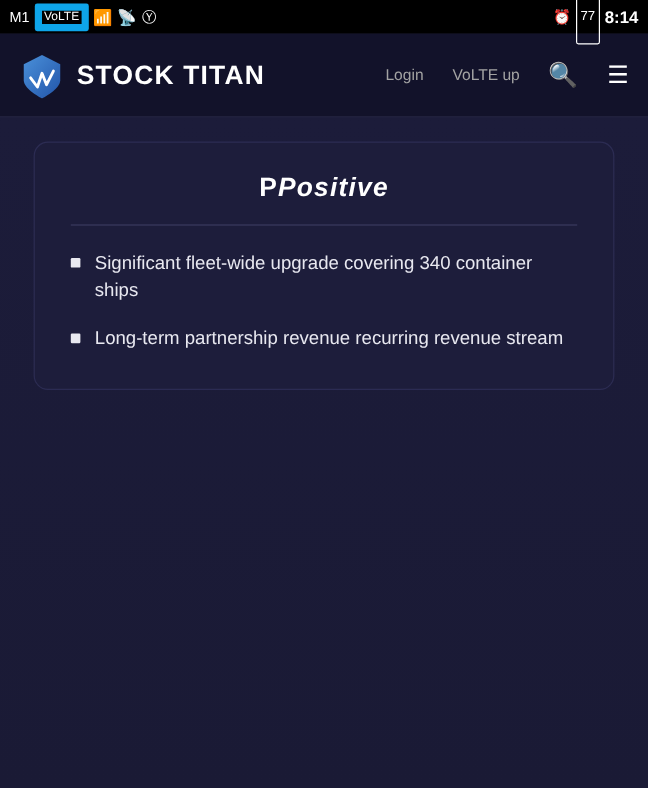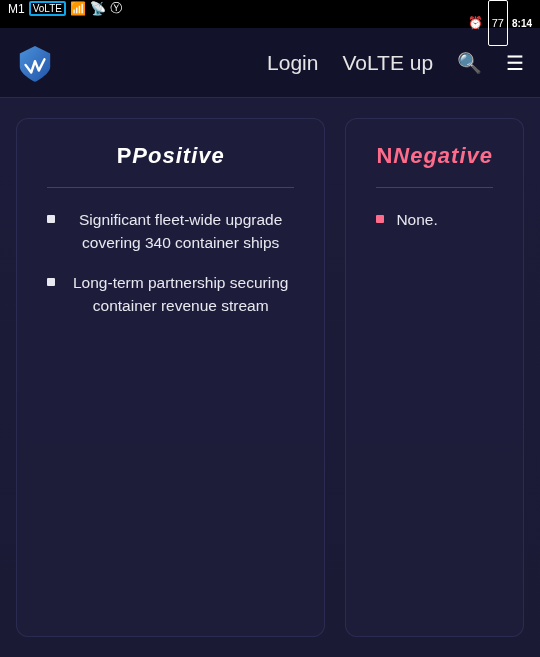--- a/index.html
+++ b/index.html
@@ -16,21 +16,21 @@
       font-family: -apple-system, BlinkMacSystemFont, 'Segoe UI', Arial, sans-serif;
       overflow: hidden;
     }
 
     
     .status-bar {
       width: 100%;
       height: 28px;
       background: #000;
       display: flex;
-      align-items: flex-start;
+      align-items: center;
       justify-content: space-between;
       padding: 0 8px;
       color: #fff;
       font-size: 12px;
     }
 
     .status-bar-left {
       display: flex;
       align-items: center;
       gap: 4px;
@@ -73,41 +73,42 @@
       text-transform: uppercase;
     }
 
     .navbar-links {
       display: flex;
       align-items: center;
       gap: 24px;
     }
 
     .nav-link {
-      color: #e5e5e5;
-      font-size: 21px;
+      color: #a3a3a3;
+      font-size: 13px;
       font-weight: 400;
       text-decoration: none;
       cursor: pointer;
     }
 
     .nav-icon {
       color: #ffffff;
       font-size: 20px;
       cursor: pointer;
     }
 
     
     .main-content {
       width: 100%;
       height: calc(657px - 28px - 70px);
       background: linear-gradient(180deg, #1c1c3a 0%, #1a1a35 100%);
       overflow-y: auto;
-      padding: 20px 16px;
-      display: flex;
+      padding: 20px 28px;
+      display: flex;
+      flex-direction: column;
       gap: 20px;
     }
 
     
     .section-card {
       background: rgba(30, 30, 60, 0.8);
       border-radius: 12px;
       padding: 24px 30px 30px 30px;
       border: 1px solid rgba(80, 80, 140, 0.3);
     }
@@ -142,21 +143,20 @@
       gap: 16px;
     }
 
     .bullet-item {
       display: flex;
       align-items: flex-start;
       gap: 12px;
       color: #e8e8f0;
       font-size: 15.5px;
       line-height: 1.5;
-      text-align: center;
     }
 
     .bullet-marker {
       width: 8px;
       height: 8px;
       min-width: 8px;
       background: #e8e8f0;
       border-radius: 1px;
       margin-top: 7px;
     }
@@ -175,47 +175,48 @@
       width: 38px;
       height: 38px;
     }
   </style>
 </head>
 <body>
 
 <div class="status-bar">
   <div class="status-bar-left">
     <span class="status-text">M1</span>
-    <span class="status-text" style="font-size:10px; border:2px solid #0ea5e9; padding:0 2px; border-radius:2px;">VoLTE</span>
+    <span class="status-text" style="font-size:10px; border:6px solid #0ea5e9; padding:0 2px; border-radius:2px;">VoLTE</span>
     <span style="font-size:13px;">📶</span>
     <span style="font-size:13px;">📡</span>
     <span style="font-size:12px;">Ⓨ</span>
   </div>
   <div class="status-bar-right">
     <span style="font-size:12px;">⏰</span>
     <span class="status-text" style="border:1px solid #fff; padding:16px 3px; border-radius:2px; font-size:11px;">77</span>
-    <span class="status-text" style="font-size:10px; font-weight:600;">8:14</span>
+    <span class="status-text" style="font-size:14px; font-weight:600;">8:14</span>
   </div>
 </div>
 
 <nav class="navbar">
   <div class="navbar-brand">
 
     <svg class="logo-svg" viewBox="0 0 40 40" xmlns="http://www.w3.org/2000/svg">
       <defs>
         <linearGradient id="logoGrad" x1="0%" y1="0%" x2="100%" y2="100%">
           <stop offset="0%" style="stop-color:#4a90d9;stop-opacity:1"></stop>
           <stop offset="100%" style="stop-color:#2255aa;stop-opacity:1"></stop>
         </linearGradient>
       </defs>
 
       <path d="M20 2 L36 10 L36 24 C36 32 20 40 20 40 C20 40 4 32 4 24 L4 10 Z" fill="url(#logoGrad)"></path>
 
       <polyline points="10,22 16,30 20,18 24,28 30,16" fill="none" stroke="#ffffff" stroke-width="2.5" stroke-linecap="round" stroke-linejoin="round"></polyline>
     </svg>
+    <span class="brand-name">STOCK TITAN</span>
   </div>
   <div class="navbar-links">
     <a class="nav-link">Login</a>
     <a class="nav-link">VoLTE up</a>
     <span class="nav-icon">🔍</span>
     <span class="nav-icon">☰</span>
   </div>
 </nav>
 
 <div class="main-content">
@@ -225,31 +226,19 @@
       <span style="font-style:normal; font-weight:900;">P</span><span style="font-style:italic; font-weight:800;">Positive</span>
     </div>
     <hr class="section-divider">
     <ul class="bullet-list">
       <li class="bullet-item">
         <span class="bullet-marker"></span>
         <span>Significant fleet-wide upgrade covering 340 container ships</span>
       </li>
       <li class="bullet-item">
         <span class="bullet-marker"></span>
-        <span>Long-term partnership securing container revenue stream</span>
+        <span>Long-term partnership revenue recurring revenue stream</span>
       </li>
     </ul>
   </div>
 
-  <div class="section-card">
-    <div class="section-title negative">
-      <span style="font-style:normal; font-weight:900; color:#ff6b8a;">N</span><span style="font-style:italic; font-weight:800; color:#ff6b8a;">Negative</span>
-    </div>
-    <hr class="section-divider">
-    <ul class="bullet-list">
-      <li class="bullet-item">
-        <span class="bullet-marker negative-marker"></span>
-        <span class="bullet-text-none">None.</span>
-      </li>
-    </ul>
-  </div>
 
 </div>
 
 </body></html>

